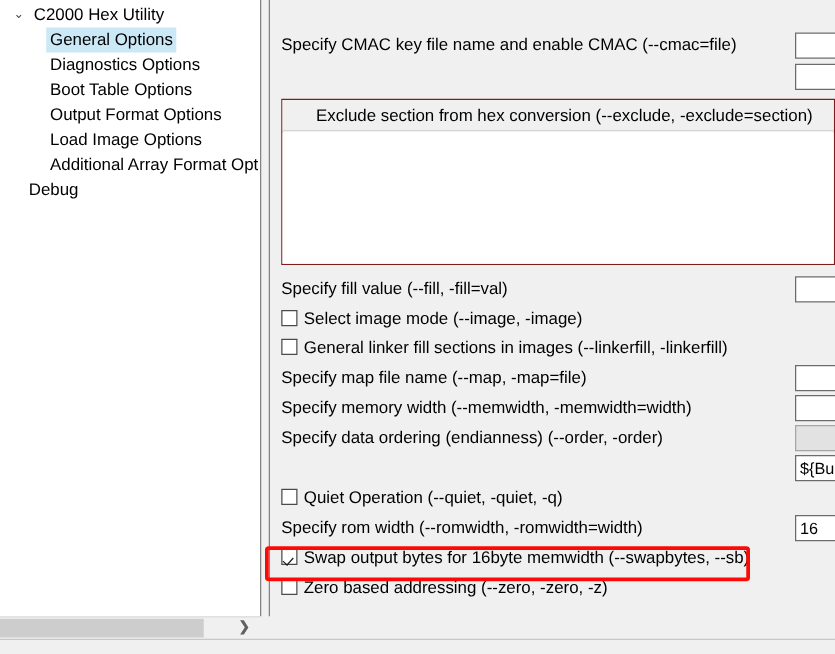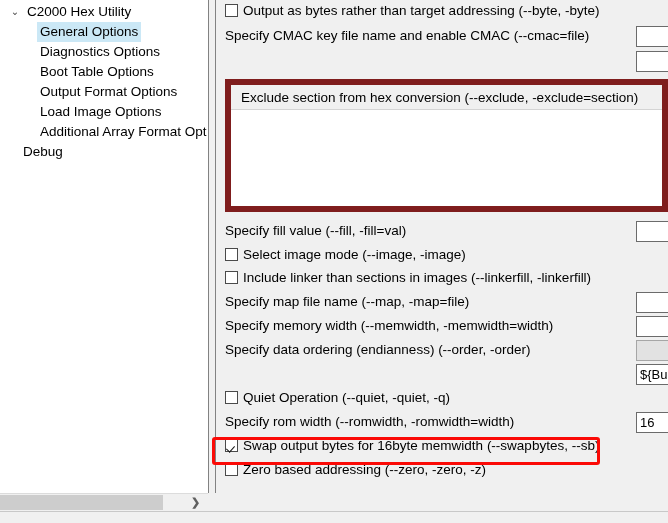--- a/index.html
+++ b/index.html
@@ -90,21 +90,21 @@
     position: absolute; left: 419px; top: 2px; width: 120px; height: 21px;
     background: #fff; border: 1px solid #6b6b6b;
     font-family: "Liberation Sans", sans-serif; font-size: 13px;
     line-height: 19px; padding: 0 3px; white-space: nowrap; overflow: hidden;
   }
   .tfield.disabled { background: #e2e2e2; border-color: #a6a6a6; color: #7a7a7a; }
 
   
   #exclude-box {
     position: absolute; left: 8px; top: 79px; width: 443px; height: 133px;
-    background: #fff; border: 6px solid #7f1d1d;
+    background: #fff; border: 1px solid #7f1d1d; text-align: center;
   }
   #exclude-header {
     position: absolute; left: 0; top: 0; width: 100%; height: 25px;
     background: #f0f0f0; border-bottom: 1px solid #d4d4d4;
     line-height: 25px; padding-left: 10px; font-size: 13.5px;
     white-space: nowrap;
   }
   #exclude-body { position: absolute; left: 0; top: 26px; width: 100%; bottom: 0; background: #fff; }
 
   
@@ -138,42 +138,38 @@
   </div>
   <div id="bottom-strip"></div>
 
   <div id="opt-pane">
 
     <div id="exclude-box">
       <div id="exclude-header">Exclude section from hex conversion (--exclude, -exclude=section)</div>
       <div id="exclude-body"></div>
     </div>
 
-  <div class="row cb" style="top: -1px;">
-        <div class="cbox"></div>
-        <div class="lbl">Output as bytes rather than target addressing (--byte, -byte)</div>
-      </div>
       <div class="row" style="top: 24px;">
         <div class="lbl">Specify CMAC key file name and enable CMAC (--cmac=file)</div>
         <div class="tfield"></div>
       </div>
       <div class="row" style="top: 49px;">
         <div class="tfield"></div>
       </div>
       <div class="row" style="top: 219px;">
         <div class="lbl">Specify fill value (--fill, -fill=val)</div>
         <div class="tfield"></div>
       </div>
       <div class="row cb" style="top: 243px;">
         <div class="cbox"></div>
         <div class="lbl">Select image mode (--image, -image)</div>
       </div>
       <div class="row cb" style="top: 266px;">
         <div class="cbox"></div>
-        <div class="lbl">Include linker than sections in images (--linkerfill, -linkerfill)</div>
+        <div class="lbl">General linker fill sections in images (--linkerfill, -linkerfill)</div>
       </div>
       <div class="row" style="top: 290px;">
         <div class="lbl">Specify map file name (--map, -map=file)</div>
         <div class="tfield"></div>
       </div>
       <div class="row" style="top: 314px;">
         <div class="lbl">Specify memory width (--memwidth, -memwidth=width)</div>
         <div class="tfield"></div>
       </div>
       <div class="row" style="top: 338px; text-align: center;">

